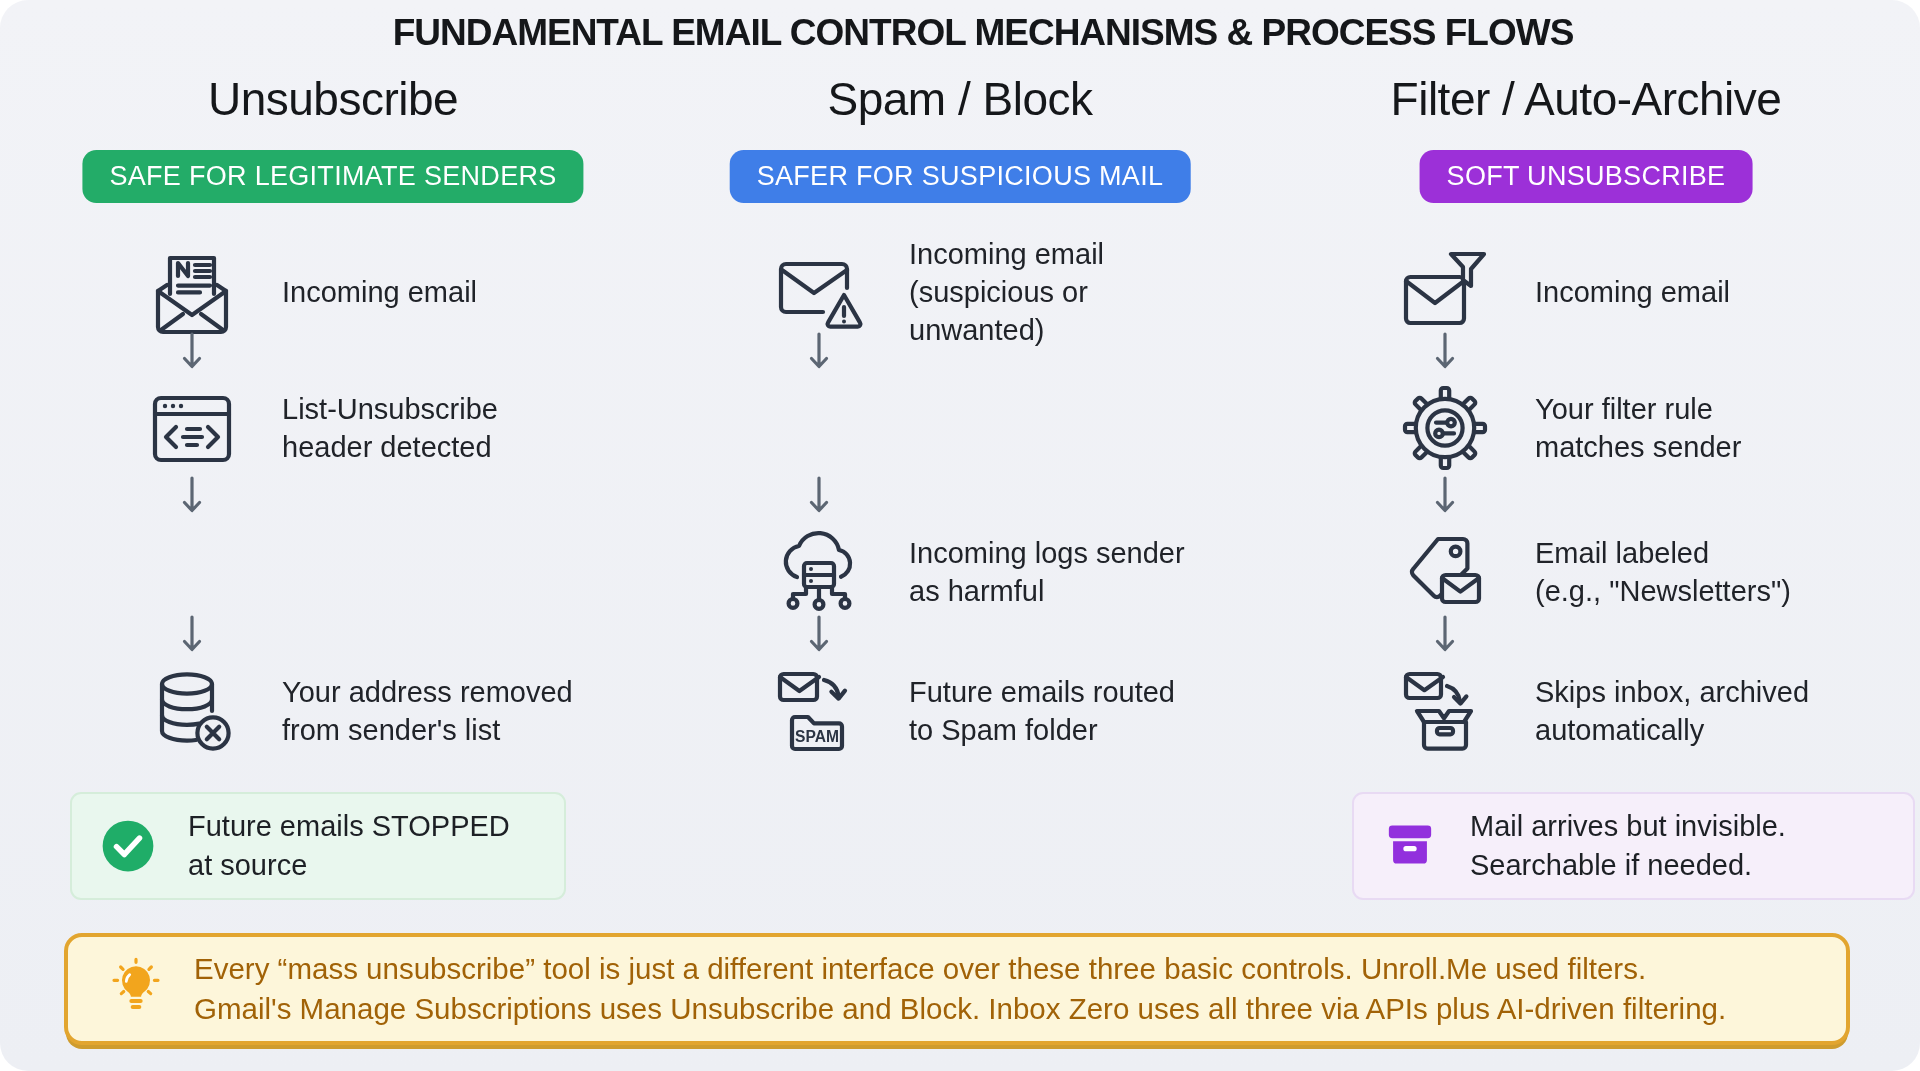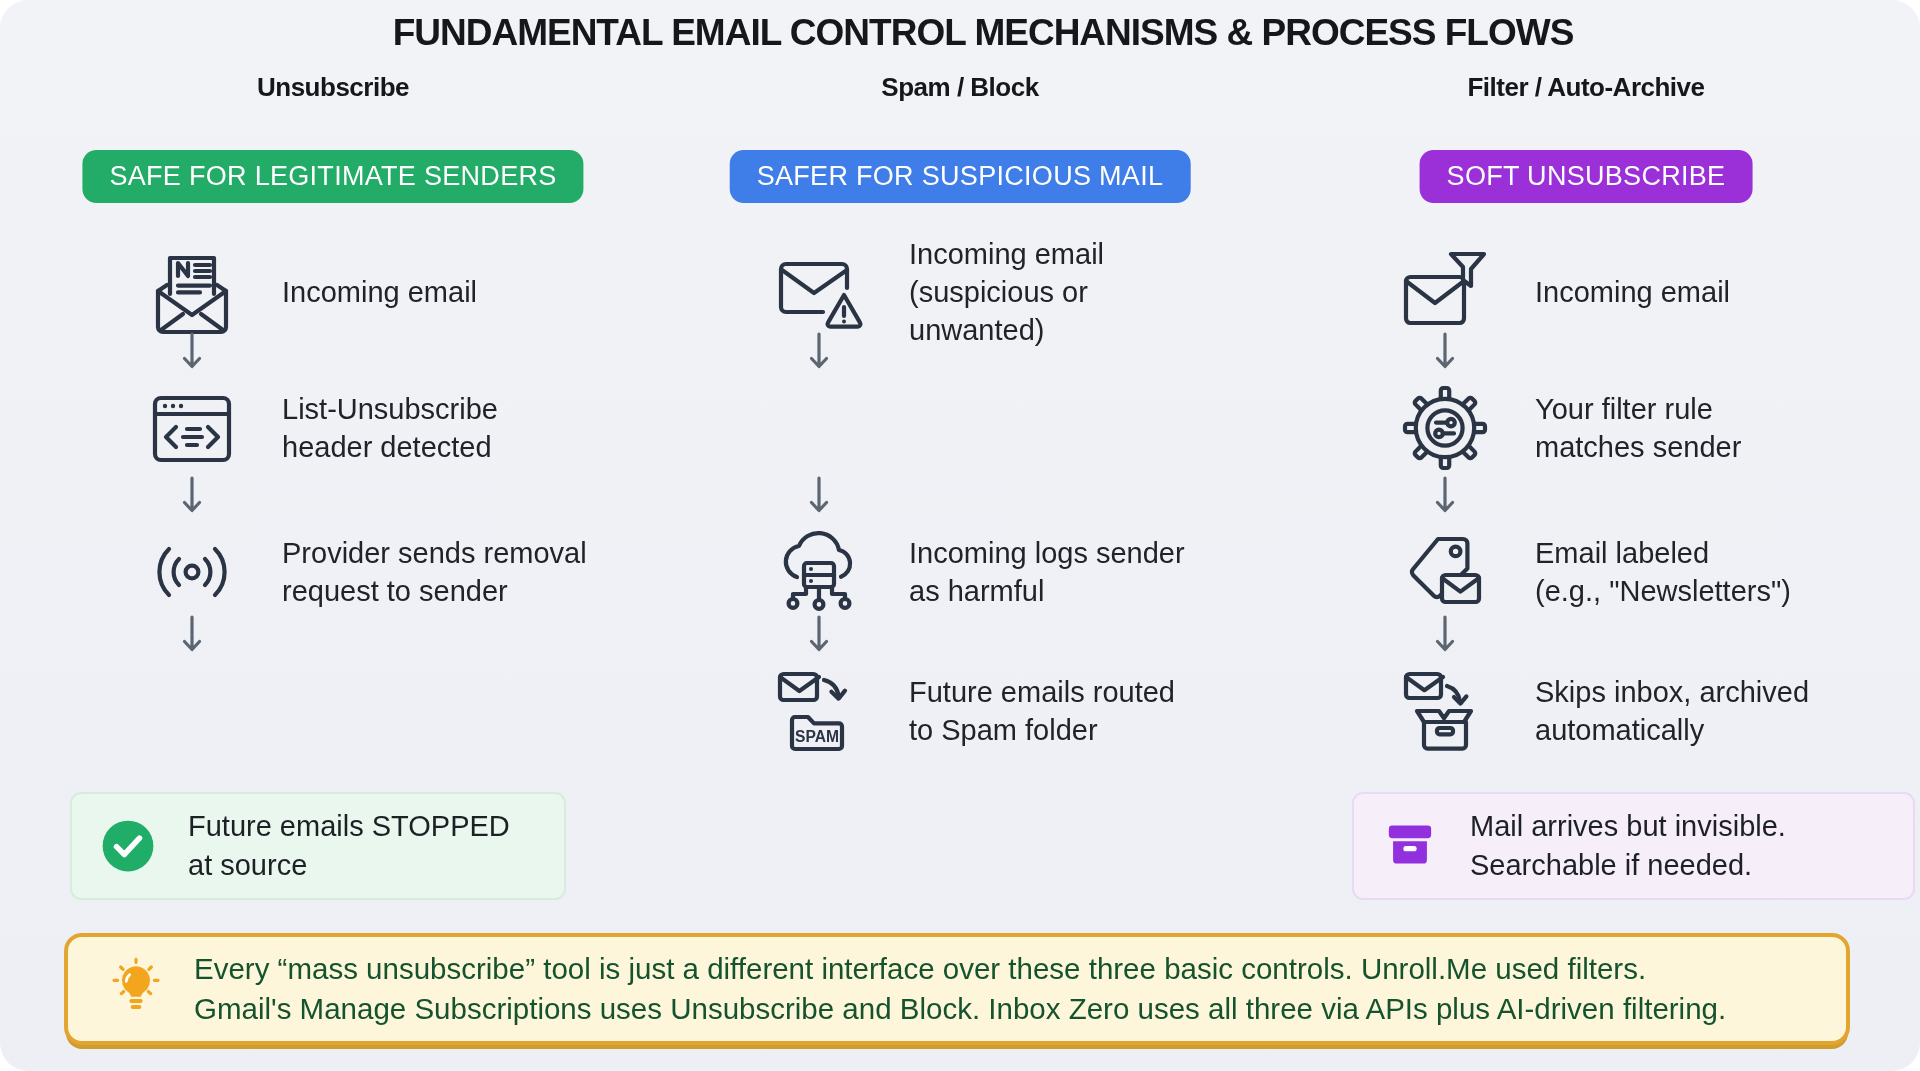--- a/index.html
+++ b/index.html
@@ -10,21 +10,21 @@
     font-family:"Liberation Sans",sans-serif;color:#1e2126;
   }
   .page-title{
     position:absolute;top:12px;left:0;width:100%;text-align:center;
     font-size:37px;font-weight:bold;letter-spacing:-1px;color:#15171a;margin-left:23px;
   }
   .col{position:absolute;top:0;width:534px;height:1071px;}
   .col-1{left:66px}.col-2{left:693px}.col-3{left:1319px}
   .col-heading{
     position:absolute;top:72px;left:0;width:100%;text-align:center;
-    font-size:26px;font-weight:bold;letter-spacing:-.5px;color:#15171a;
+    font-size:46px;font-weight:normal;letter-spacing:-.5px;color:#15171a;
   }
   .badge{
     position:absolute;top:150px;left:50%;transform:translateX(-50%);
     height:53px;line-height:53px;padding:0 27px;border-radius:14px;
     color:#fff;font-size:27px;font-weight:normal;letter-spacing:.3px;white-space:nowrap;
   }
   .badge-green{background:#23ac68}.badge-blue{background:#3f7ee8}.badge-purple{background:#9c30d8}
   .step{position:absolute;left:0;width:100%;height:96px;display:flex;align-items:center;}
   .step-s1{top:244px}.step-s2{top:380px}.step-s3{top:524px}.step-s4{top:663px}
   .step-icon-box{flex:none;width:96px;height:96px;margin-left:78px;display:flex;align-items:center;justify-content:center;}
@@ -44,21 +44,21 @@
   .result-green{left:4px;width:496px;background:#e9f7ee;border-color:#d5edda;}
   .result-blue{left:15px;width:530px;background:#e6f0fb;border-color:#d0e3f6;}
   .result-purple{left:33px;width:563px;background:#f6effa;border-color:#e8daf3;}
   .note{
     position:absolute;left:64px;top:933px;width:1786px;height:112px;box-sizing:border-box;
     background:#fdf6da;border:4px solid #e2a52f;border-radius:18px;
     box-shadow:0 6px 0 -2px #cf9c2e;
     display:flex;align-items:center;
   }
   .note-icon{flex:none;width:64px;height:64px;margin-left:36px;}
-  .note-text{margin-left:26px;font-size:29.5px;line-height:40px;color:#14532d;white-space:pre-line;}
+  .note-text{margin-left:26px;font-size:29.5px;line-height:40px;color:#a16207;white-space:pre-line;}
 </style>
 </head>
 <body>
 
 <div class="canvas">
 
   <div class="page-title">FUNDAMENTAL EMAIL CONTROL MECHANISMS &amp; PROCESS FLOWS</div>
 
   <div class="col col-1">
     <div class="col-heading">Unsubscribe</div>
@@ -95,35 +95,39 @@
           <path d="M21.5 24.5 h6.5 M19.5 28.5 h9.5 M21.5 32.5 h5"></path>
         </svg>
       </span>
       <span class="step-label">List-Unsubscribe
 header detected</span>
     </div>
     <svg class="flow-arrow arrow-a2" viewBox="0 0 24 46">
         <path d="M12 3 V35 M4.5 27.5 L12 35.5 L19.5 27.5" fill="none" stroke="#5c6673" stroke-width="3.2" stroke-linecap="round" stroke-linejoin="round"></path>
       </svg>
 
-    <div class="step step-s3">
-      <span class="step-icon-box">
-        <svg viewBox="0 0 48 48" class="ico">
-          <circle cx="24" cy="24" r="3.2"></circle>
-          <path d="M17.5 17.5 a9.2 9.2 0 0 0 0 13 M30.5 17.5 a9.2 9.2 0 0 1 0 13"></path>
-          <path d="M12.5 12.5 a16.2 16.2 0 0 0 0 23 M35.5 12.5 a16.2 16.2 0 0 1 0 23"></path>
-        </svg>
-      </span>
-      <span class="step-label">Provider sends removal
-request to sender</span>
-    </div>
     <svg class="flow-arrow arrow-a3" viewBox="0 0 24 46">
         <path d="M12 3 V35 M4.5 27.5 L12 35.5 L19.5 27.5" fill="none" stroke="#5c6673" stroke-width="3.2" stroke-linecap="round" stroke-linejoin="round"></path>
       </svg>
 
+    <div class="step step-s4">
+      <span class="step-icon-box">
+        <svg viewBox="0 0 48 48" class="ico">
+          <ellipse cx="21.5" cy="10.5" rx="12.5" ry="4.8"></ellipse>
+          <path d="M9 10.5 V34 c0 2.7 5.6 4.8 12.5 4.8 c1.6 0 3.1 -.1 4.5 -.3"></path>
+          <path d="M34 10.5 V24"></path>
+          <path d="M9 18.3 c0 2.7 5.6 4.8 12.5 4.8 s12.5 -2.1 12.5 -4.8"></path>
+          <path d="M9 26.1 c0 2.7 5.6 4.8 12.5 4.8 c2.2 0 4.3 -.2 6.1 -.6"></path>
+          <circle class="knock" cx="34.5" cy="35" r="7.8" stroke="#2b3444"></circle>
+          <path d="M31.4 31.9 l6.2 6.2 M37.6 31.9 l-6.2 6.2"></path>
+        </svg>
+      </span>
+      <span class="step-label">Your address removed
+from sender's list</span>
+    </div>
 
     <div class="result result-green">
       <svg class="result-icon" viewBox="0 0 48 48">
         <circle cx="24" cy="24" r="21" fill="#1fad68"></circle>
         <path d="M14.5 24.5 l6.5 6.5 L33.5 17.5" fill="none" stroke="#fff" stroke-width="4.6" stroke-linecap="round" stroke-linejoin="round"></path>
       </svg>
       <span class="result-label">Future emails STOPPED
 at source</span>
     </div>
   </div>

